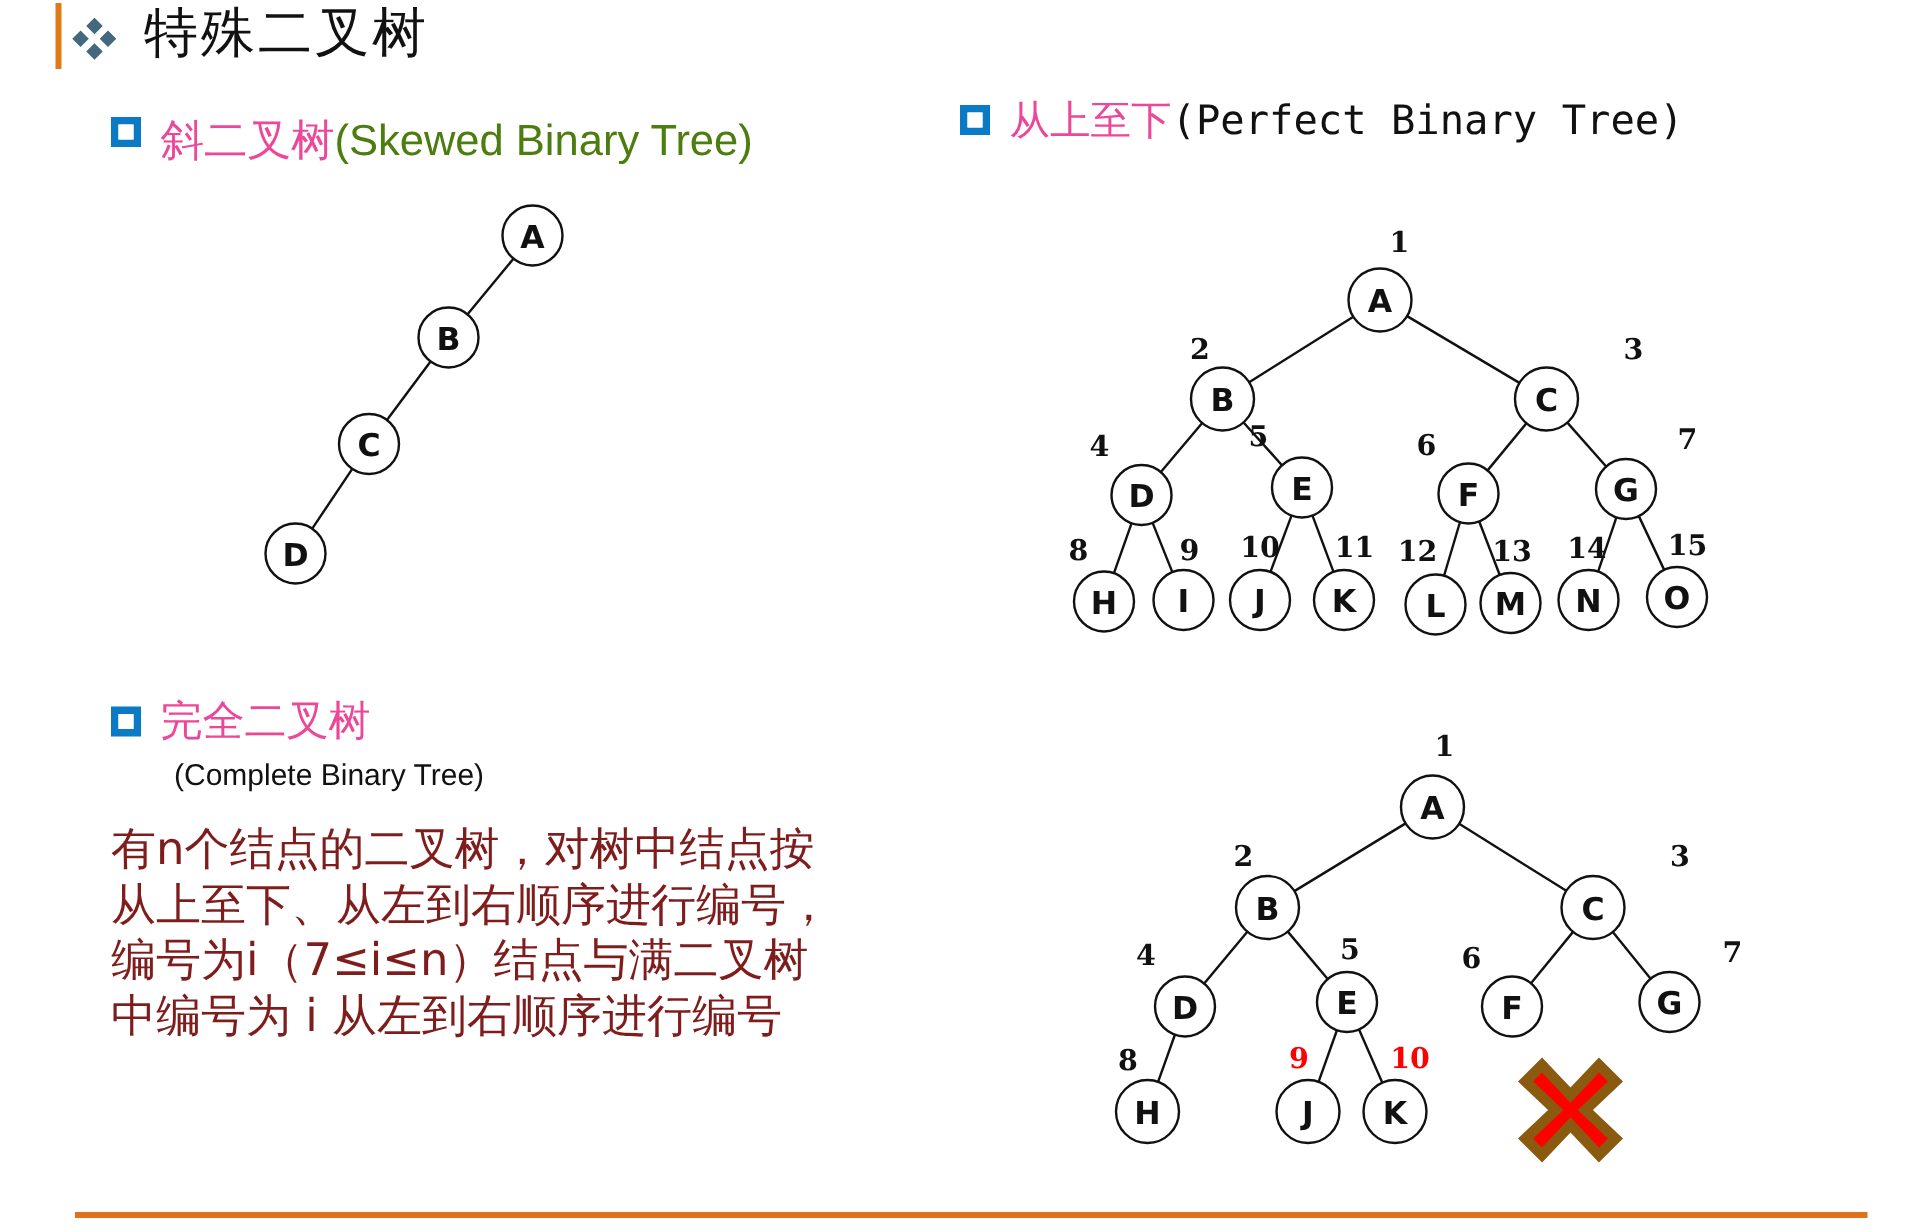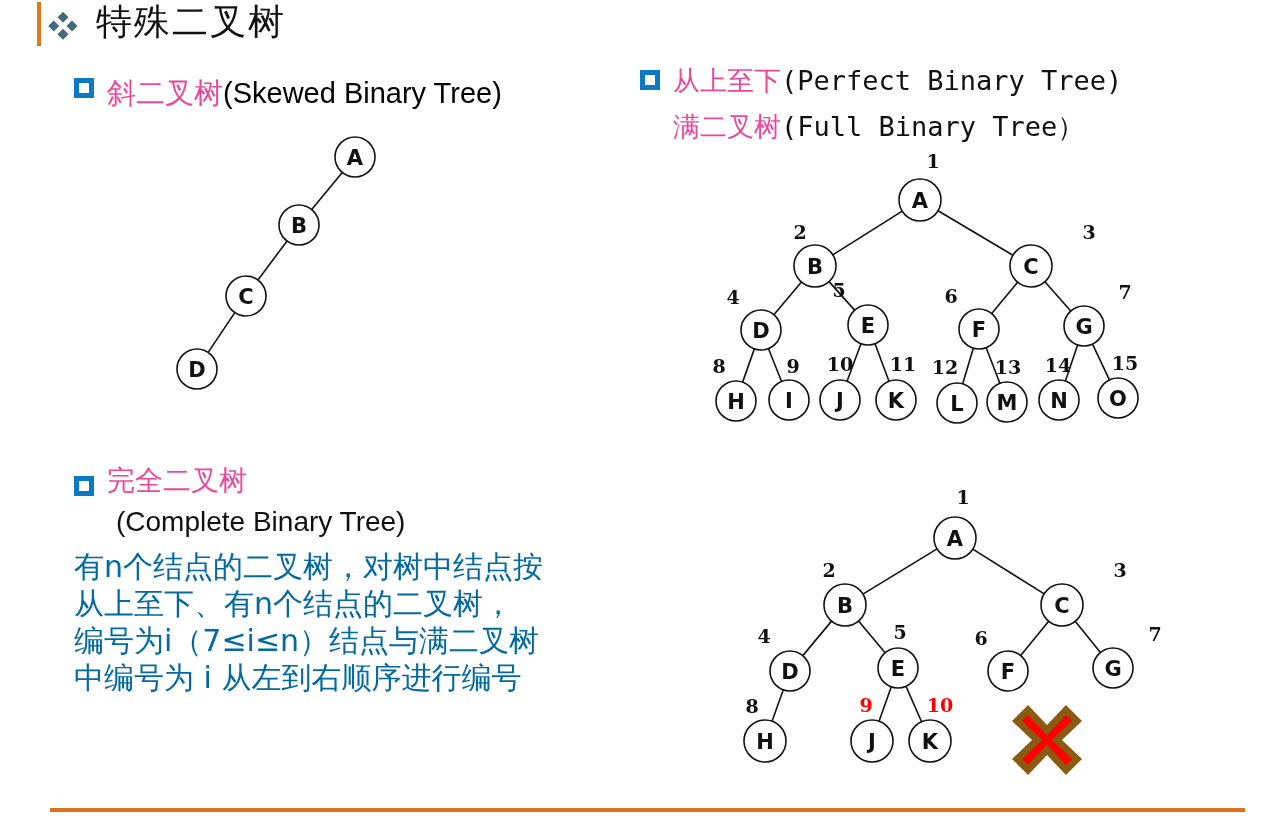--- a/index.html
+++ b/index.html
@@ -23,41 +23,41 @@
     font-family:"DejaVu Serif","Liberation Serif",serif;
     font-size:36px;color:#111111;letter-spacing:2px;white-space:nowrap;
   }
 
   
   .sq-bullet{width:20px;height:20px;background:#0b7ac4;
     display:inline-block;box-sizing:border-box;border:5px solid #0b7ac4;}
   .sq-bullet i{display:block;width:100%;height:100%;background:#ffffff;}
 
   .head-cn{color:#ec4899;}
-  .head-en-sans{color:#000000;font-family:"Liberation Sans",sans-serif;}
+  .head-en-sans{color:#4d7c0f;font-family:"Liberation Sans",sans-serif;}
   .head-en-mono{color:#111;font-family:"DejaVu Sans Mono","Liberation Mono",monospace;margin-top:44px;}
 
   #heading-skewed{left:74px;top:78px;display:flex;align-items:flex-start;gap:13px;}
   #heading-skewed .txt{font-size:29px;line-height:30px;white-space:nowrap;
         font-family:"DejaVu Sans","Liberation Sans",sans-serif;}
 
   #heading-perfect{left:640px;top:58px;display:flex;align-items:flex-start;gap:13px;}
   #heading-perfect .txt{font-size:27px;line-height:46px;white-space:nowrap;
         font-family:"DejaVu Serif","Liberation Serif",serif;}
 
-  #heading-complete{left:74px;top:466px;display:flex;align-items:flex-end;gap:13px;}
+  #heading-complete{left:74px;top:466px;display:flex;align-items:center;gap:13px;}
   #heading-complete .txt{font-size:28px;line-height:30px;white-space:nowrap;
         font-family:"DejaVu Sans","Liberation Sans",sans-serif;}
 
-  #complete-en{left:116px;top:506px;font-size:28px;color:#111;
+  #complete-en{left:116px;top:506px;font-size:20px;color:#111;
       font-family:"Liberation Sans",sans-serif;white-space:nowrap;}
 
   #complete-para{left:74px;top:548px;width:620px;
       font-family:"DejaVu Sans","Liberation Sans",sans-serif;
-      font-size:30px;line-height:37px;color:#0369a1;}
+      font-size:30px;line-height:37px;color:#7f1d1d;}
 
   
   svg.tree{position:absolute;overflow:visible;}
   .edge{stroke:#111;stroke-width:1.6;fill:none;}
   .node circle{fill:#ffffff;stroke:#111;stroke-width:1.6;}
   .node text{
       font-family:"DejaVu Sans","Liberation Sans",sans-serif;
       font-weight:bold;font-size:21px;fill:#111;
       text-anchor:middle;dominant-baseline:central;}
   .idx{
@@ -98,37 +98,34 @@
   </div>
 
   <div class="abs" id="heading-perfect">
     <span class="sq-bullet" style="margin-top:12px">
         <i></i>
       </span>
     <span class="txt">
       <div>
         <span class="head-cn">从上至下</span><span class="head-en-mono">(Perfect Binary Tree)</span>
       </div>
-      <div>
-        <span class="head-cn">满二叉树</span><span class="head-en-mono">(Full Binary Tree）</span>
-      </div>
     </span>
   </div>
 
   <div class="abs" id="heading-complete">
     <span class="sq-bullet">
         <i></i>
       </span>
     <span class="txt head-cn">完全二叉树</span>
   </div>
   <div class="abs" id="complete-en">(Complete Binary Tree)</div>
 
   <div class="abs" id="complete-para">
     <div>有n个结点的二叉树，对树中结点按</div>
-    <div>从上至下、有n个结点的二叉树，</div>
+    <div>从上至下、从左到右顺序进行编号，</div>
     <div>编号为i（7≤i≤n）结点与满二叉树</div>
     <div>中编号为 i 从左到右顺序进行编号</div>
   </div>
 
   <svg class="tree" id="tree-skewed" style="left:0;top:0;width:1282px;height:821px;">
       <line x1="342.28585494277803" y1="172.438604712341" x2="311.71414505722197" y2="209.561395287659" class="edge"></line>
       <line x1="287.0361478627583" y1="241.02704720272004" x2="257.9638521372417" y2="279.97295279727996" class="edge"></line>
       <line x1="234.85355624966283" y1="312.60592640356356" x2="208.14644375033717" y2="352.39407359643644" class="edge"></line>
       <g class="node">
         <circle cx="355" cy="157" r="20"></circle>

